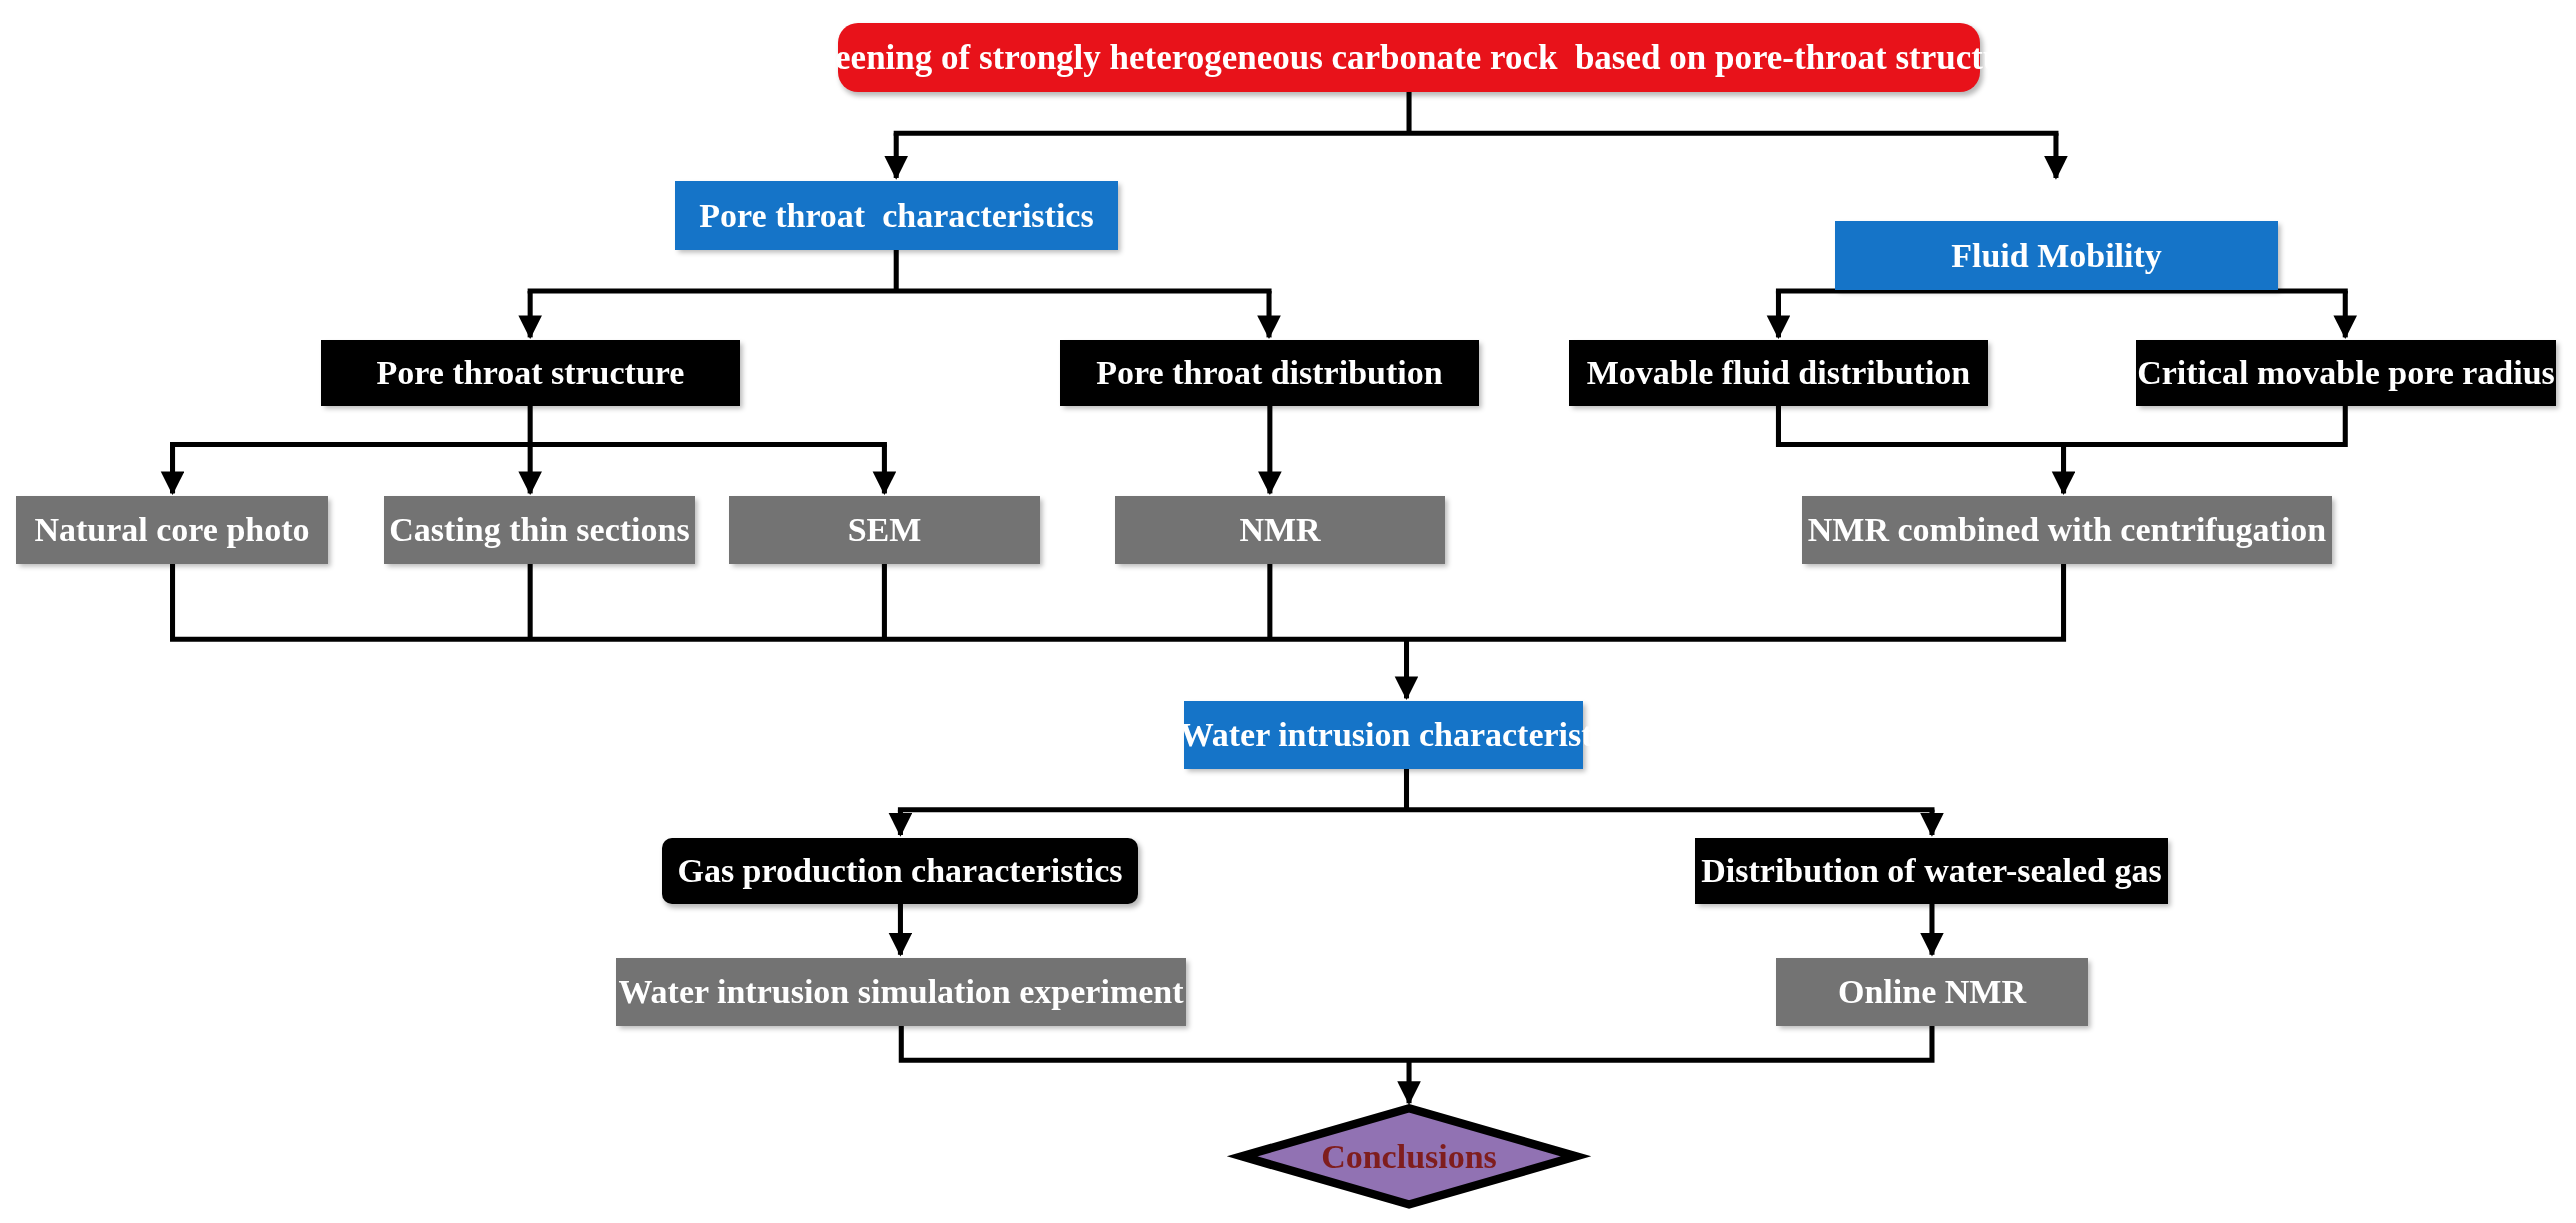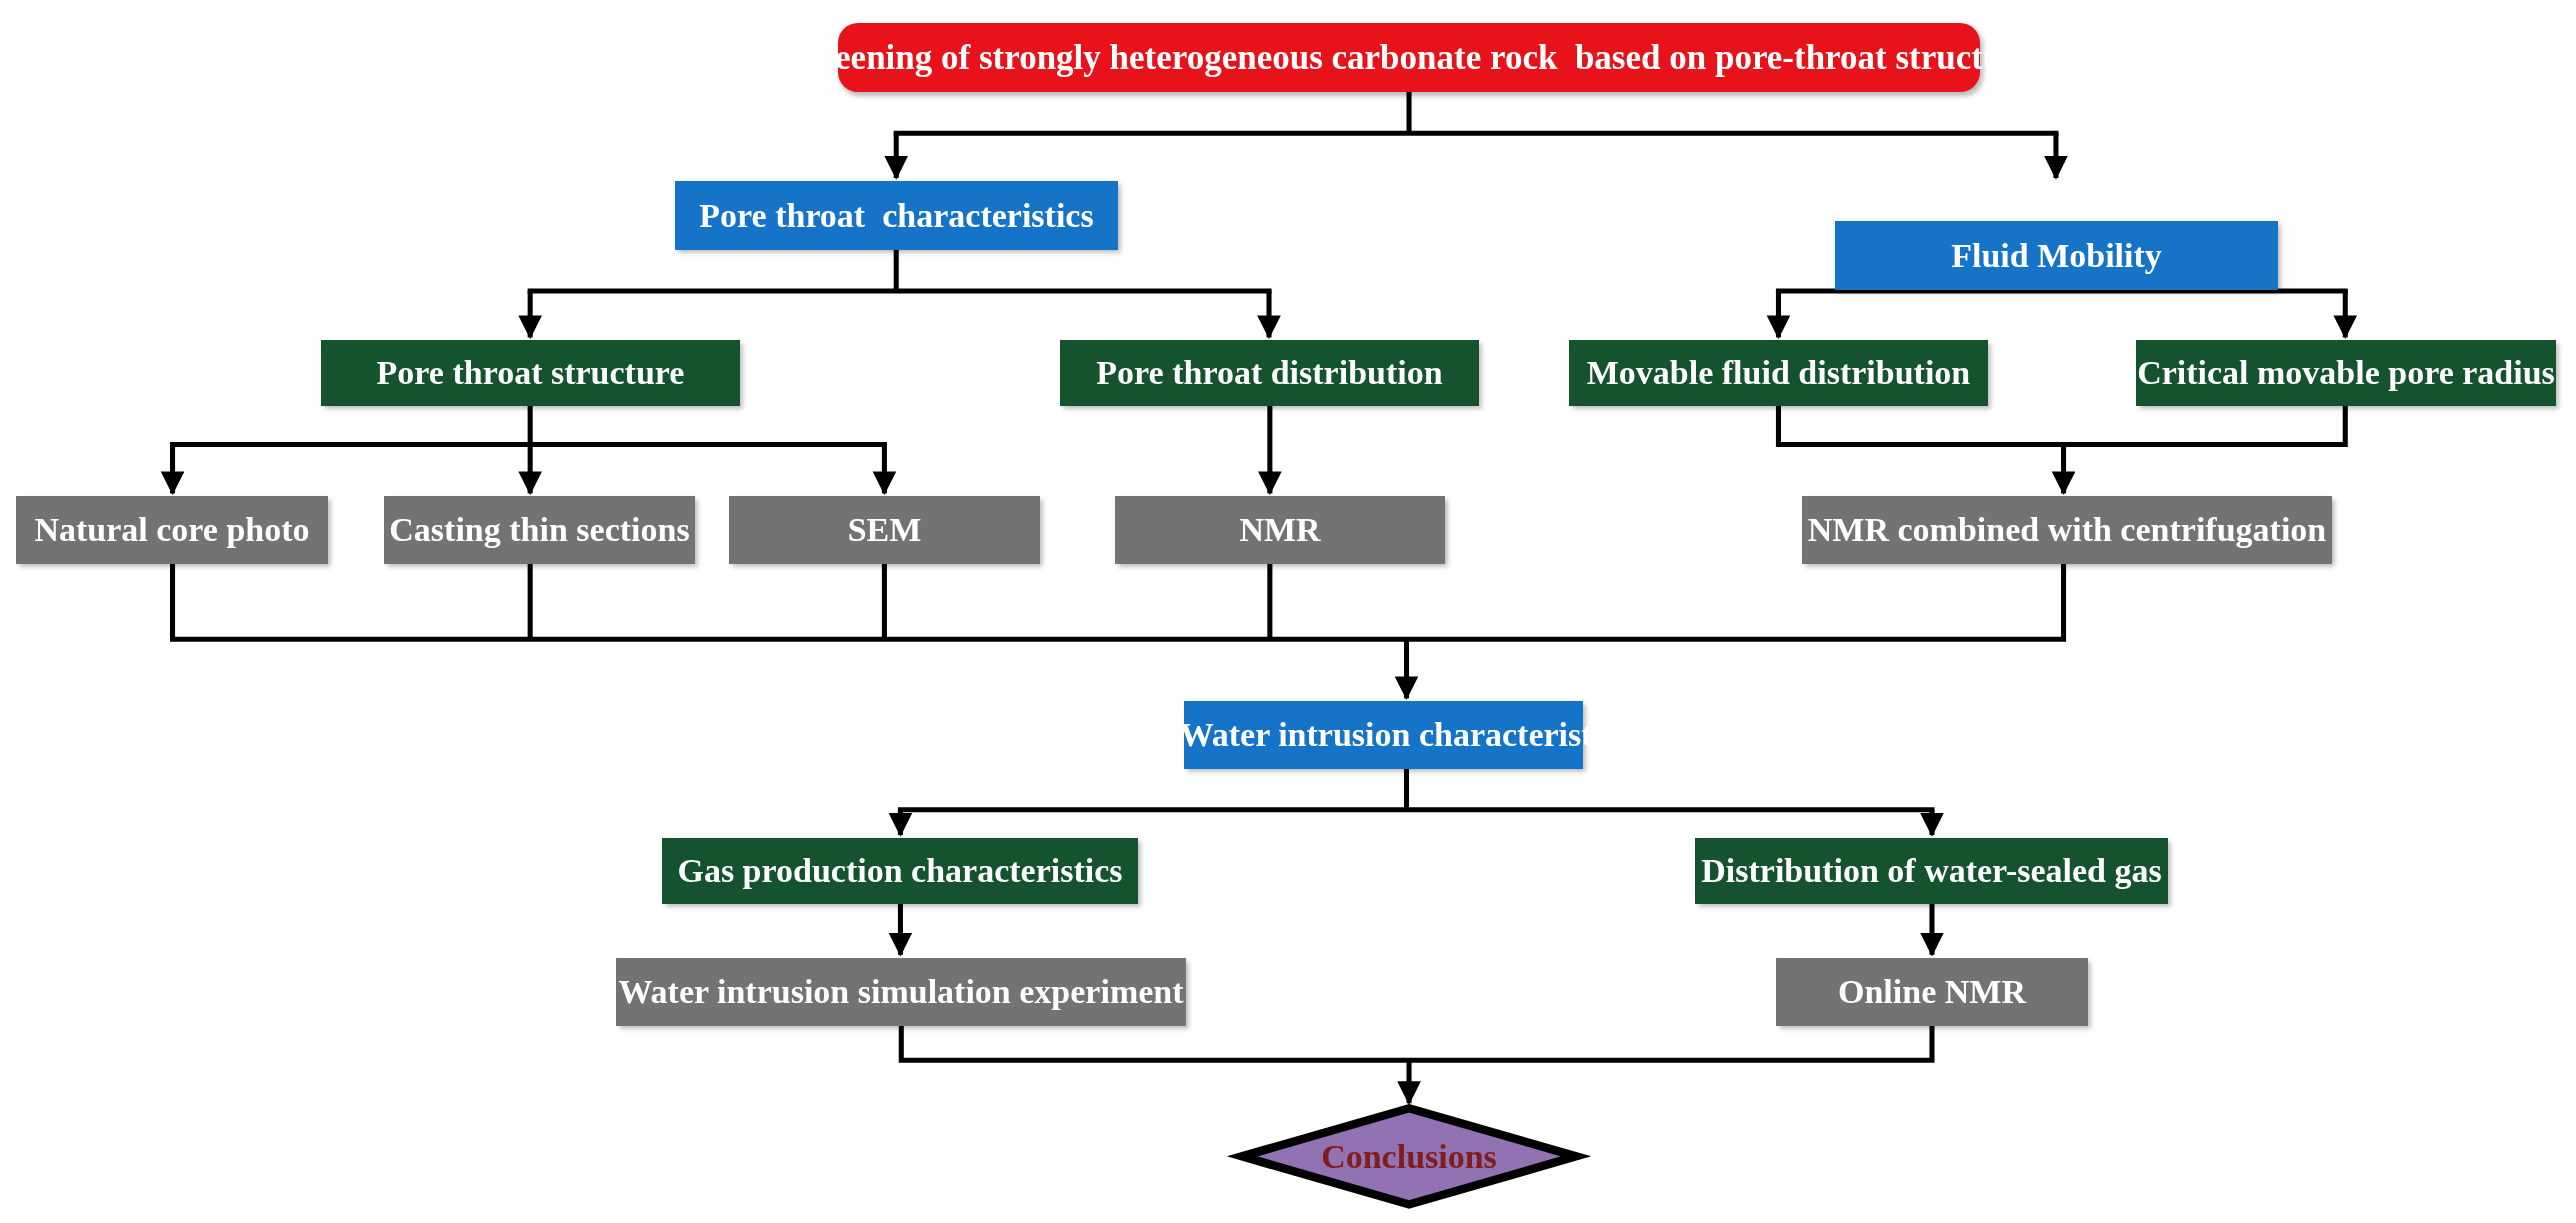--- a/index.html
+++ b/index.html
@@ -14,21 +14,21 @@
   .node{
     position:absolute;
     display:flex;align-items:center;justify-content:center;
     color:#ffffff;font-weight:bold;font-size:34px;
     text-align:center;
     box-shadow:2.5px 3.4px 5px rgba(0,0,0,0.28);
   }
   .node span{white-space:pre;}
   .red{background:#e8121a;border-radius:20px;font-size:35px;}
   .blue{background:#1574c8;}
-  .green{background:#14532d;}
+  .green{background:#000000;}
   .brown{background:#737373;}
   .diamond-label{
     position:absolute;left:1240px;top:1109px;width:338px;height:96px;
     display:flex;align-items:center;justify-content:center;
     color:#7f1d1d;font-weight:bold;font-size:34px;
   }
 </style>
 </head>
 <body>
 
@@ -126,21 +126,21 @@
   </div>
 
   <div class="node brown" style="left:1802px;top:496px;width:530px;height:68px;">
     <span>NMR combined with centrifugation</span>
   </div>
 
   <div class="node blue" style="left:1184px;top:701px;width:356px;height:68px;padding-left:43px;">
     <span>Water intrusion characteristics</span>
   </div>
 
-  <div class="node green" style="left:662px;top:838px;width:476px;height:66px;">
+  <div class="node green" style="left:662px;top:838px;width:476px;height:66px;border-radius:10px;">
     <span>Gas production characteristics</span>
   </div>
 
   <div class="node green" style="left:1695px;top:838px;width:473px;height:66px;">
     <span>Distribution of water-sealed gas</span>
   </div>
 
   <div class="node brown" style="left:616px;top:958px;width:570px;height:68px;">
     <span>Water intrusion simulation experiment</span>
   </div>

